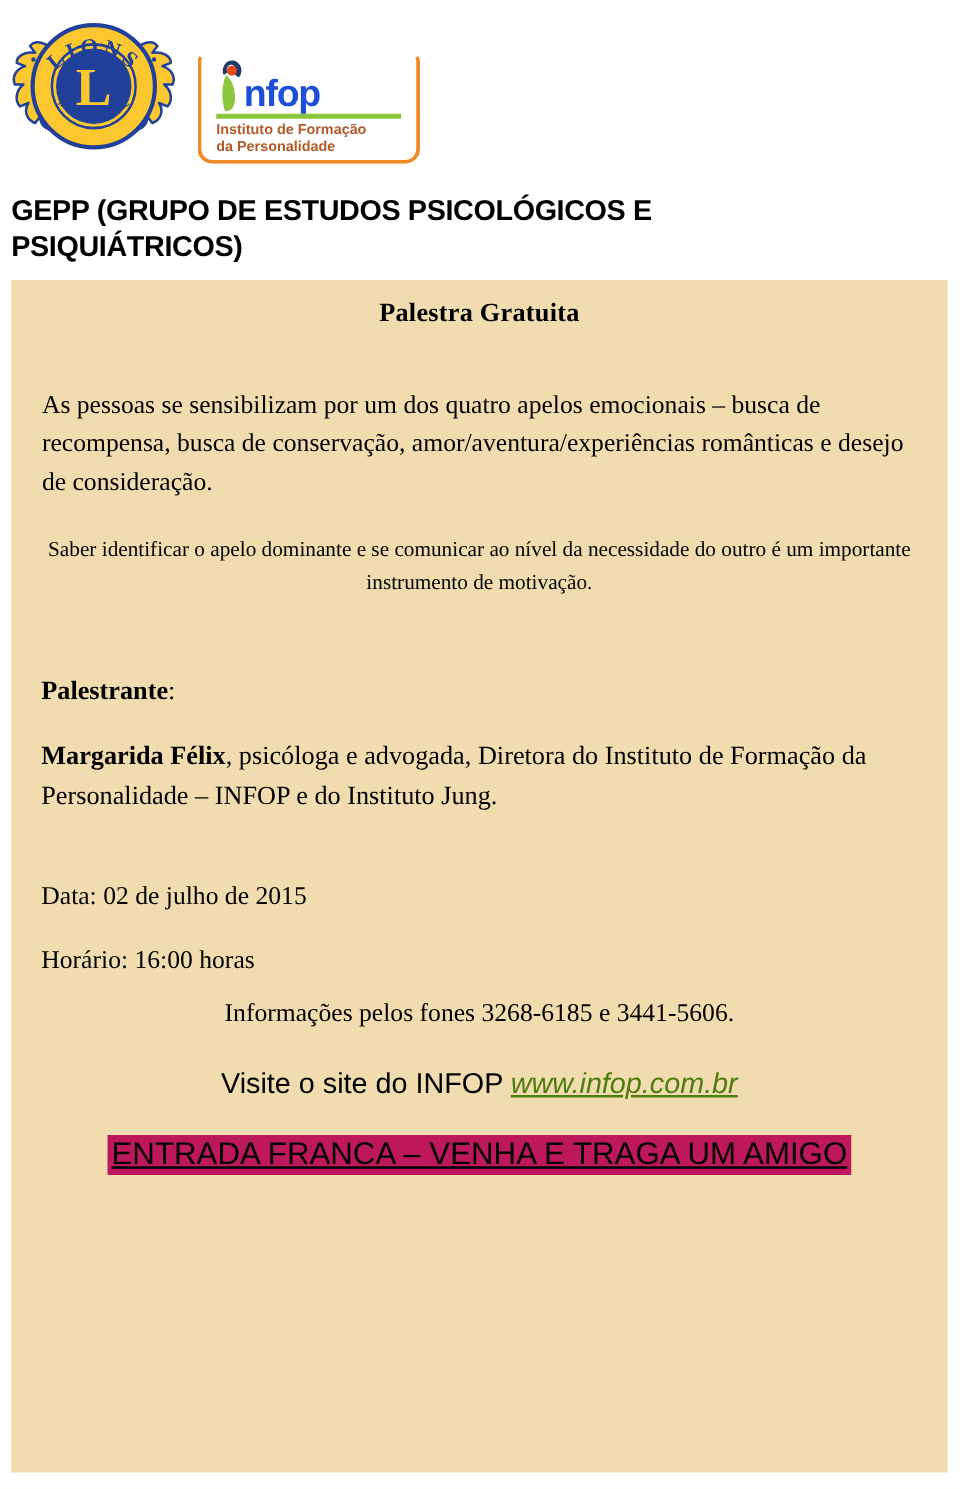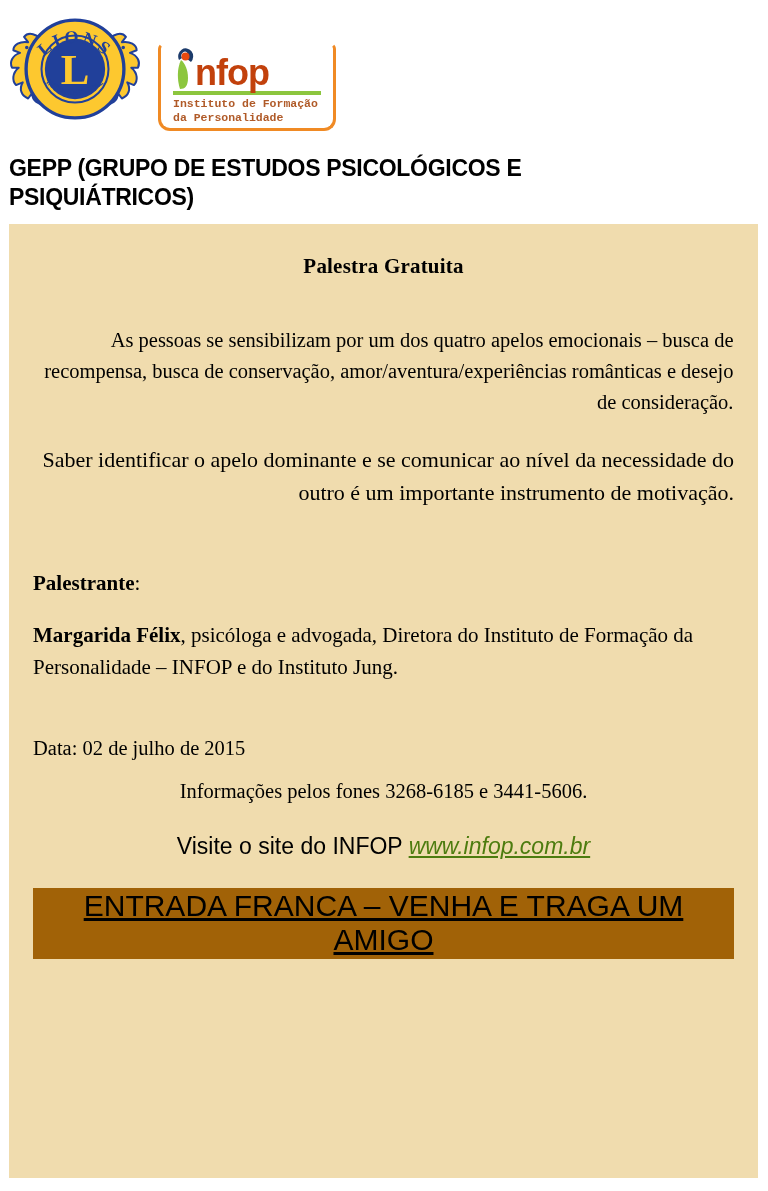--- a/index.html
+++ b/index.html
@@ -23,90 +23,90 @@
     background:#ffffff;
     border:3px solid #F08A24;
     border-top-color:#ffffff;
     border-radius:6px 6px 12px 12px;
     padding:2px 10px 4px 12px;
     font-family:"Liberation Sans", sans-serif;
   }
   .infop-brand { display:flex; align-items:flex-end; height:42px; }
   .infop-i { width:22px; height:42px; flex:0 0 auto; }
   .infop-wordmark {
-    font-size:36px; font-weight:bold; color:#c2410c;
+    font-size:30px; font-weight:bold; color:#1d4ed8;
     letter-spacing:-1px; line-height:0.95;
   }
   .infop-underline { width:148px; height:4px; background:#8CC63E; margin:1px 0 2px 0; }
   .infop-tagline {
-    font-size:11.5px; font-weight:bold; color:#B05A28; line-height:1.25;font-family:Liberation Mono, monospace;
+    font-size:11.5px; font-weight:bold; color:#B05A28; line-height:1.25;
   }
   .gepp-heading {
     font-family:Liberation Sans, sans-serif;
     font-weight:bold;
     font-size:23px;
     letter-spacing:-0.3px;
     line-height:1.25;
     color:#000;
     margin:16px 0 0 9px;
     width:650px;
   }
   .flyer {
     position:absolute;
     left:9px; top:224px;
     width:749px; height:954px;
     background:#F0DCAE;
-    padding:22px 24px;
+    padding:6px 24px;
   }
   .center { text-align:center; }
   .subtitle {
     margin-top:8px;
     font-size:21px; font-weight:bold;
     letter-spacing:0.2px;
   }
   .main-title {
     margin:28px auto 0 auto;
     max-width:680px;
     font-size:29px; font-weight:bold;
     line-height:1.5;
   }
   .para1 {
     margin:46px auto 0 auto;
     max-width:700px;
     font-size:20.5px; line-height:1.5;
-    text-align:right;
+    text-align:left;
   }
   .para2 {
     margin:26px auto 0 auto;
     max-width:710px;
-    font-size:22px; line-height:1.5;
-    text-align:right;
+    font-size:17px; line-height:1.5;
+    text-align:center;
   }
   .speaker-label { margin-top:62px; font-size:21px; }
   .speaker-label b { font-weight:bold; }
   .speaker-line { margin-top:24px; font-size:21px; line-height:1.5; max-width:700px; }
   .speaker-line b { font-weight:bold; }
   .detail { font-size:20.5px; line-height:1.5; }
   .detail.date { margin-top:50px; }
   .detail.time { margin-top:20px; }
   .detail.local { margin-top:12px; max-width:660px; }
   .detail.info { margin-top:12px;text-align:center; }
   .site-line {
     margin-top:26px;
     font-family:"Liberation Sans", sans-serif;
     font-size:23px;
     text-align:center;
   }
   .site-link { text-decoration:underline; color:#4d7c0f; cursor:pointer;font-style:italic; }
   .footer-line { margin-top:28px; text-align:center; }
   .footer-highlight {
     display:inline-block;
-    background:#a16207;
+    background:#be185d;
     font-family:"Liberation Sans", sans-serif;
-    font-size:30px;
+    font-size:25px;
     text-decoration:underline;
     padding:1px 3px 2px 3px;
   }
 </style>
 </head>
 <body>
 
 <div class="logo-row">
 
   <svg class="lions-logo" viewBox="0 0 200 188" xmlns="http://www.w3.org/2000/svg">
@@ -169,20 +169,21 @@
   <div class="speaker-label">
     <b>Palestrante</b><span>:</span>
   </div>
 
   <p class="speaker-line">
     <b>Margarida Félix</b><span>, psicóloga e advogada, Diretora do Instituto de Formação da Personalidade – INFOP e do Instituto Jung.</span>
   </p>
 
   <p class="detail date">Data: 02 de julho de 2015</p>
 
+  <p class="detail time">Horário: 16:00 horas</p>
 
 
   <p class="detail info">Informações pelos fones 3268-6185 e 3441-5606.</p>
 
   <div class="site-line">
     <span>Visite o site do INFOP </span><span class="site-link">www.infop.com.br</span>
   </div>
 
   <div class="footer-line">
     <span class="footer-highlight">ENTRADA FRANCA – VENHA E TRAGA UM AMIGO</span>

